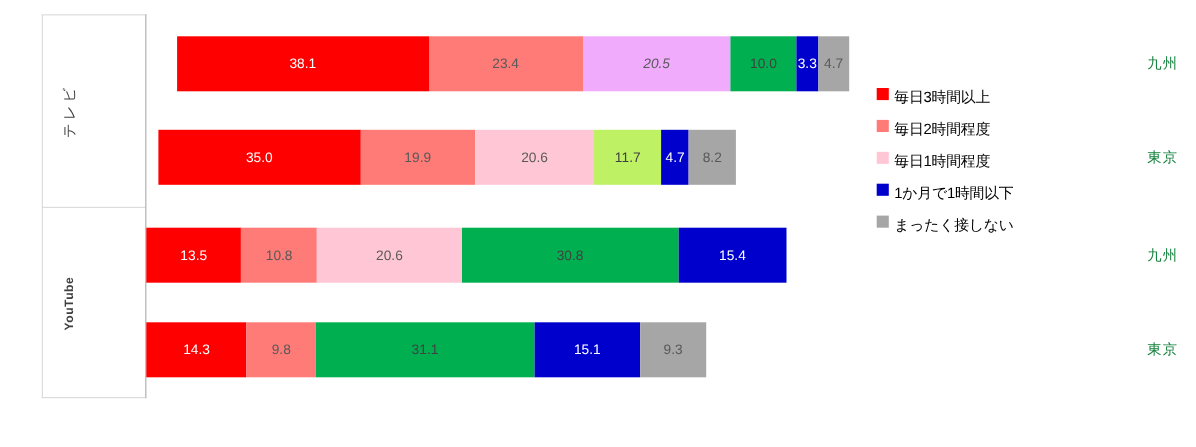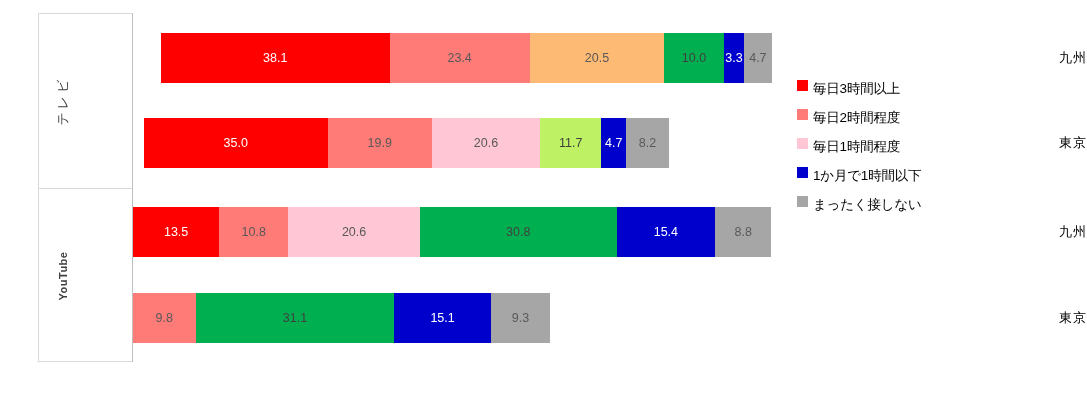--- a/index.html
+++ b/index.html
@@ -70,23 +70,23 @@
   #group-label-yt   { top: 189px; height: 173px; }
   #group-label-yt span { font-weight: bold; font-size: 11px; }
   #group-label-tv span { font-size: 13px; letter-spacing: 3px; }
 
   
   .cat-label {
     position: absolute;
     right: 0;
     width: 93px;
     text-align: right;
-    padding-right: 0;
+    padding-right: 16px;
     box-sizing: border-box;
-    color: #000000;
+    color: #15803d;
     font-size: 13px;
     letter-spacing: 1px;
   }
 
   
   .bar-row {
     position: absolute;
     left: 133px;
     height: 50px;
     display: flex;
@@ -146,21 +146,21 @@
 
   <div id="rows-host">
       <div class="cat-label" style="top: 49px;">九州</div>
       <div class="bar-row" style="top: 33px; width: 639px;">
         <div class="seg" style="width: 243.459px; background: rgb(255, 0, 0); color: rgb(255, 255, 255); margin-left: 28px;">
           <span class="seg-label">38.1</span>
         </div>
         <div class="seg" style="width: 149.526px; background: rgb(255, 123, 119); color: rgb(89, 89, 89);">
           <span class="seg-label">23.4</span>
         </div>
-        <div class="seg" style="width: 143px; background: #fdba74; color: rgb(89, 89, 89);">
+        <div class="seg" style="width: 143px; background: #f0abfc; color: rgb(89, 89, 89); font-style: italic;">
           <span class="seg-label">20.5</span>
         </div>
         <div class="seg" style="width: 63.9px; background: rgb(0, 176, 80); color: rgb(64, 64, 64);">
           <span class="seg-label">10.0</span>
         </div>
         <div class="seg" style="width: 21.087px; background: rgb(0, 0, 204); color: rgb(255, 255, 255);">
           <span class="seg-label">3.3</span>
         </div>
         <div class="seg" style="width: 30.033px; background: rgb(166, 166, 166); color: rgb(89, 89, 89);">
           <span class="seg-label">4.7</span>
@@ -197,26 +197,26 @@
         </div>
         <div class="seg" style="width: 131.634px; background: rgb(255, 199, 213); color: rgb(89, 89, 89);">
           <span class="seg-label">20.6</span>
         </div>
         <div class="seg" style="width: 196.812px; background: rgb(0, 176, 80); color: rgb(64, 64, 64);">
           <span class="seg-label">30.8</span>
         </div>
         <div class="seg" style="width: 98.406px; background: rgb(0, 0, 204); color: rgb(255, 255, 255);">
           <span class="seg-label">15.4</span>
         </div>
-        <div class="seg" style="width: 56.232px; background: rgb(166, 166, 166); color: rgb(89, 89, 89);">
-          <span class="seg-label">8.8</span>
-        </div>
       </div>
       <div class="cat-label" style="top: 309px;">東京</div>
       <div class="bar-row" style="top: 293px; width: 639px;">
+        <div class="seg" style="width: 91.377px; background: rgb(255, 0, 0); color: rgb(255, 255, 255);">
+          <span class="seg-label">14.3</span>
+        </div>
         <div class="seg" style="width: 62.622px; background: rgb(255, 123, 119); color: rgb(89, 89, 89);">
           <span class="seg-label">9.8</span>
         </div>
         <div class="seg" style="width: 198.729px; background: rgb(0, 176, 80); color: rgb(64, 64, 64);">
           <span class="seg-label">31.1</span>
         </div>
         <div class="seg" style="width: 96.489px; background: rgb(0, 0, 204); color: rgb(255, 255, 255);">
           <span class="seg-label">15.1</span>
         </div>
         <div class="seg" style="width: 59.427px; background: rgb(166, 166, 166); color: rgb(89, 89, 89);">

